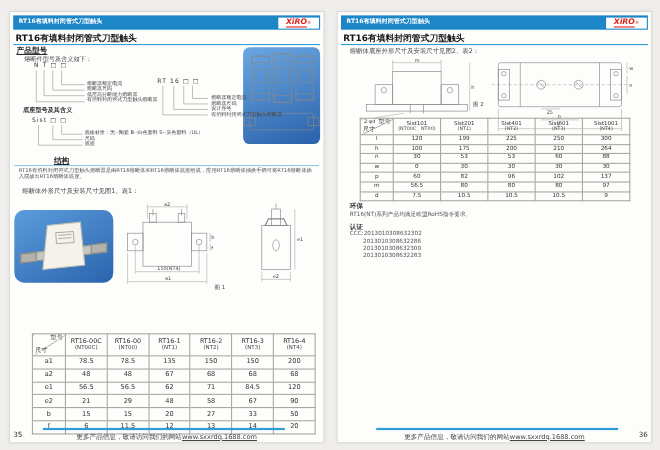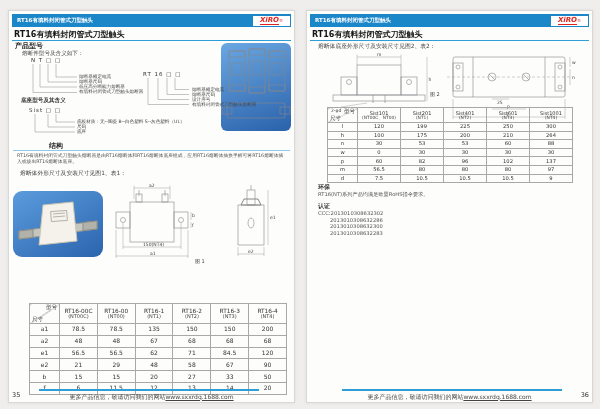--- a/index.html
+++ b/index.html
@@ -7,21 +7,21 @@
   .page{position:absolute;top:10px;width:285px;height:391px;background:#fdfdfc;border:1px solid #d9d8d4;box-shadow:0 0 3px rgba(0,0,0,.08);}
   .page.left{left:8px;} .page.right{left:306px;}
   
   .hdr{position:absolute;left:3px;right:3px;top:3px;height:13px;background:#1b86c8;}
   .hdr-title{position:absolute;left:5px;top:0;line-height:13px;font-size:5.5px;font-weight:bold;color:#fff;white-space:nowrap;}
   .logo-chip{position:absolute;right:1px;top:1.5px;width:37px;height:10px;background:#fff;display:flex;align-items:center;justify-content:center;}
   .logo-text{font-size:7px;font-weight:bold;font-style:italic;color:#e0241c;border-bottom:1px solid #e0241c;line-height:1;}
   .logo-reg{font-size:4px;color:#e0241c;vertical-align:top;}
   .page-title{position:absolute;left:5px;top:18px;font-size:8px;font-weight:bold;color:#151515;white-space:nowrap;}
   .title-rule{position:absolute;left:3px;right:3px;top:28.5px;height:1.5px;background:#2e9fd6;}
-  .sec-heading{position:absolute;font-size:7px;font-weight:bold;color:#2b2b2b;white-space:nowrap;}
+  .sec-heading{position:absolute;font-size:7px;font-weight:bold;color:#2b2b2b;white-space:nowrap;text-decoration:underline;}
   .sub-note{position:absolute;font-size:5.6px;color:#444;white-space:nowrap;}
   .body-text{position:absolute;font-size:4.8px;line-height:6px;color:#555;}
   .rule-thin{position:absolute;height:1.2px;background:#8fcbe8;}
   
   .code{position:absolute;font-size:5.5px;color:#333;letter-spacing:1px;white-space:nowrap;line-height:1;}
   .lbl{position:absolute;font-size:4.6px;color:#444;white-space:nowrap;line-height:1;}
   .tree-svg{position:absolute;overflow:visible;}
   .tree-svg polyline{fill:none;stroke:#8a8a86;stroke-width:.5;}
   
   .photo1{position:absolute;left:212px;top:32px;width:70px;height:88px;background:linear-gradient(160deg,#6aa7e2,#2a62ab);border-radius:6px;}

